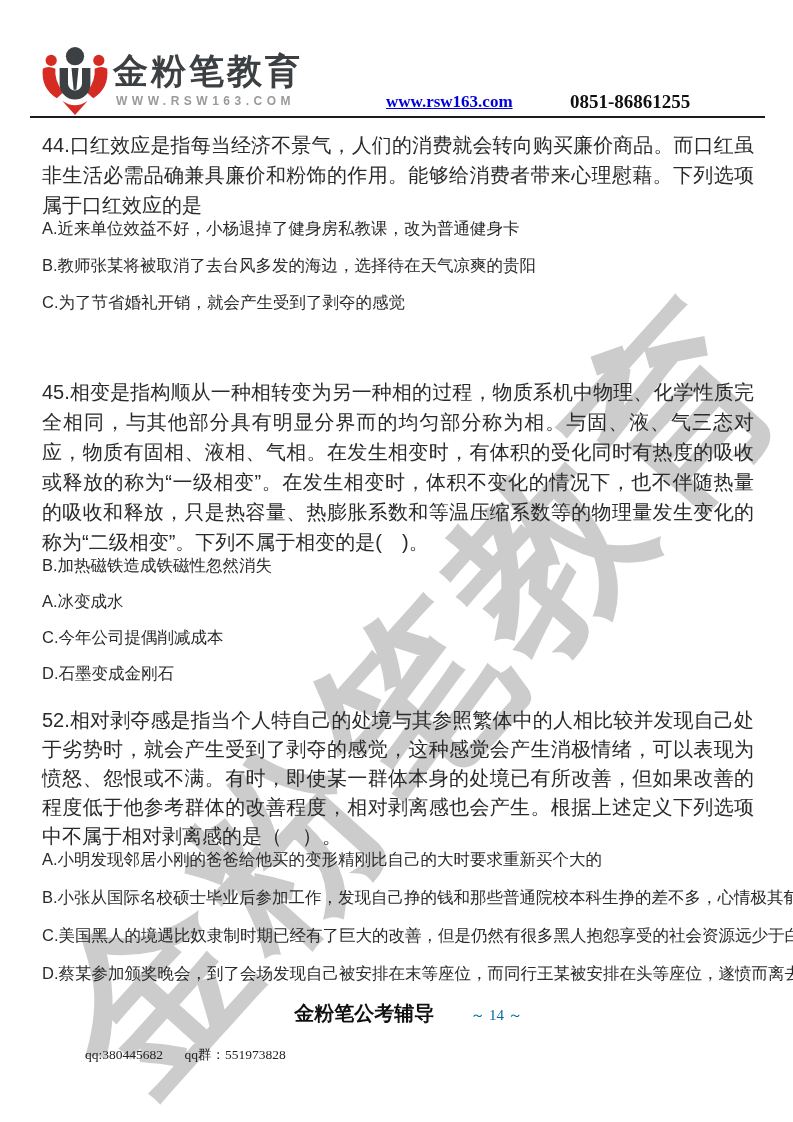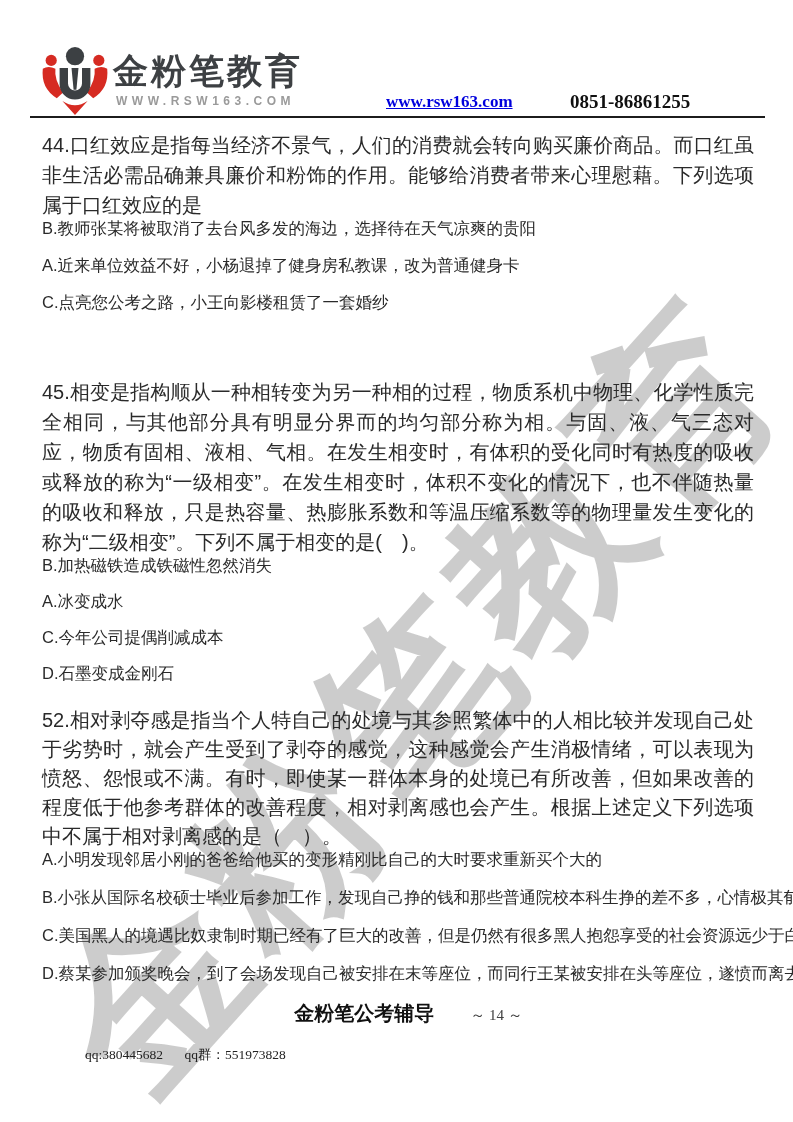--- a/index.html
+++ b/index.html
@@ -58,21 +58,21 @@
   .q45 .option + .option { margin-top:19px; }
   .q46 .option + .option { margin-top:21px; }
   
   .footer-line {
     position:absolute; left:0; top:1000px; width:100%; z-index:1;
     display:flex; justify-content:center; align-items:baseline; gap:36px;padding-left:12px;
   }
   .footer-brand,.footer-slogan { font-size:20px; font-weight:bold; color:#111111; }
   .footer-page {
     font-family:"Liberation Serif","DejaVu Serif",serif;
-    font-size:15px; color:#404040;
+    font-size:15px; color:#0369a1;
   }
   .contact-line {
     position:absolute; left:85px; right:48px; top:1046px; z-index:1;
     display:flex; justify-content:space-between;
     font-family:"Liberation Serif","DejaVu Serif",serif;
     font-size:13.5px; color:#222222;
   }
   .contact-left span + span { margin-left:18px; }
 </style>
 </head>
@@ -93,23 +93,23 @@
     <polygon points="45,33 55,33 52,64 48,64" fill="#3c4043"></polygon>
   </svg>
   <div class="brand-name">金粉笔教育</div>
   <div class="brand-url">WWW.RSW163.COM</div>
   <a class="site-link">www.rsw163.com</a>
   <div class="phone">0851-86861255</div>
   <div class="header-rule"></div>
 
   <div class="question q44">
     <div class="stem">44.口红效应是指每当经济不景气，人们的消费就会转向购买廉价商品。而口红虽非生活必需品确兼具廉价和粉饰的作用。能够给消费者带来心理慰藉。下列选项属于口红效应的是</div>
+    <div class="option">A.近来单位效益不好，小杨退掉了健身房私教课，改为普通健身卡</div>
     <div class="option">B.教师张某将被取消了去台风多发的海边，选择待在天气凉爽的贵阳</div>
-    <div class="option">A.近来单位效益不好，小杨退掉了健身房私教课，改为普通健身卡</div>
-    <div class="option">C.点亮您公考之路，小王向影楼租赁了一套婚纱</div>
+    <div class="option">C.为了节省婚礼开销，就会产生受到了剥夺的感觉</div>
   </div>
 
   <div class="question q45">
     <div class="stem">45.相变是指构顺从一种相转变为另一种相的过程，物质系机中物理、化学性质完全相同，与其他部分具有明显分界而的均匀部分称为相。与固、液、气三态对应，物质有固相、液相、气相。在发生相变时，有体积的受化同时有热度的吸收或释放的称为“一级相变”。在发生相变时，体积不变化的情况下，也不伴随热量的吸收和释放，只是热容量、热膨胀系数和等温压缩系数等的物理量发生变化的称为“二级相变”。下列不属于相变的是(　)。</div>
     <div class="option">B.加热磁铁造成铁磁性忽然消失</div>
     <div class="option">A.冰变成水</div>
     <div class="option">C.今年公司提偶削减成本</div>
     <div class="option">D.石墨变成金刚石</div>
   </div>
 

